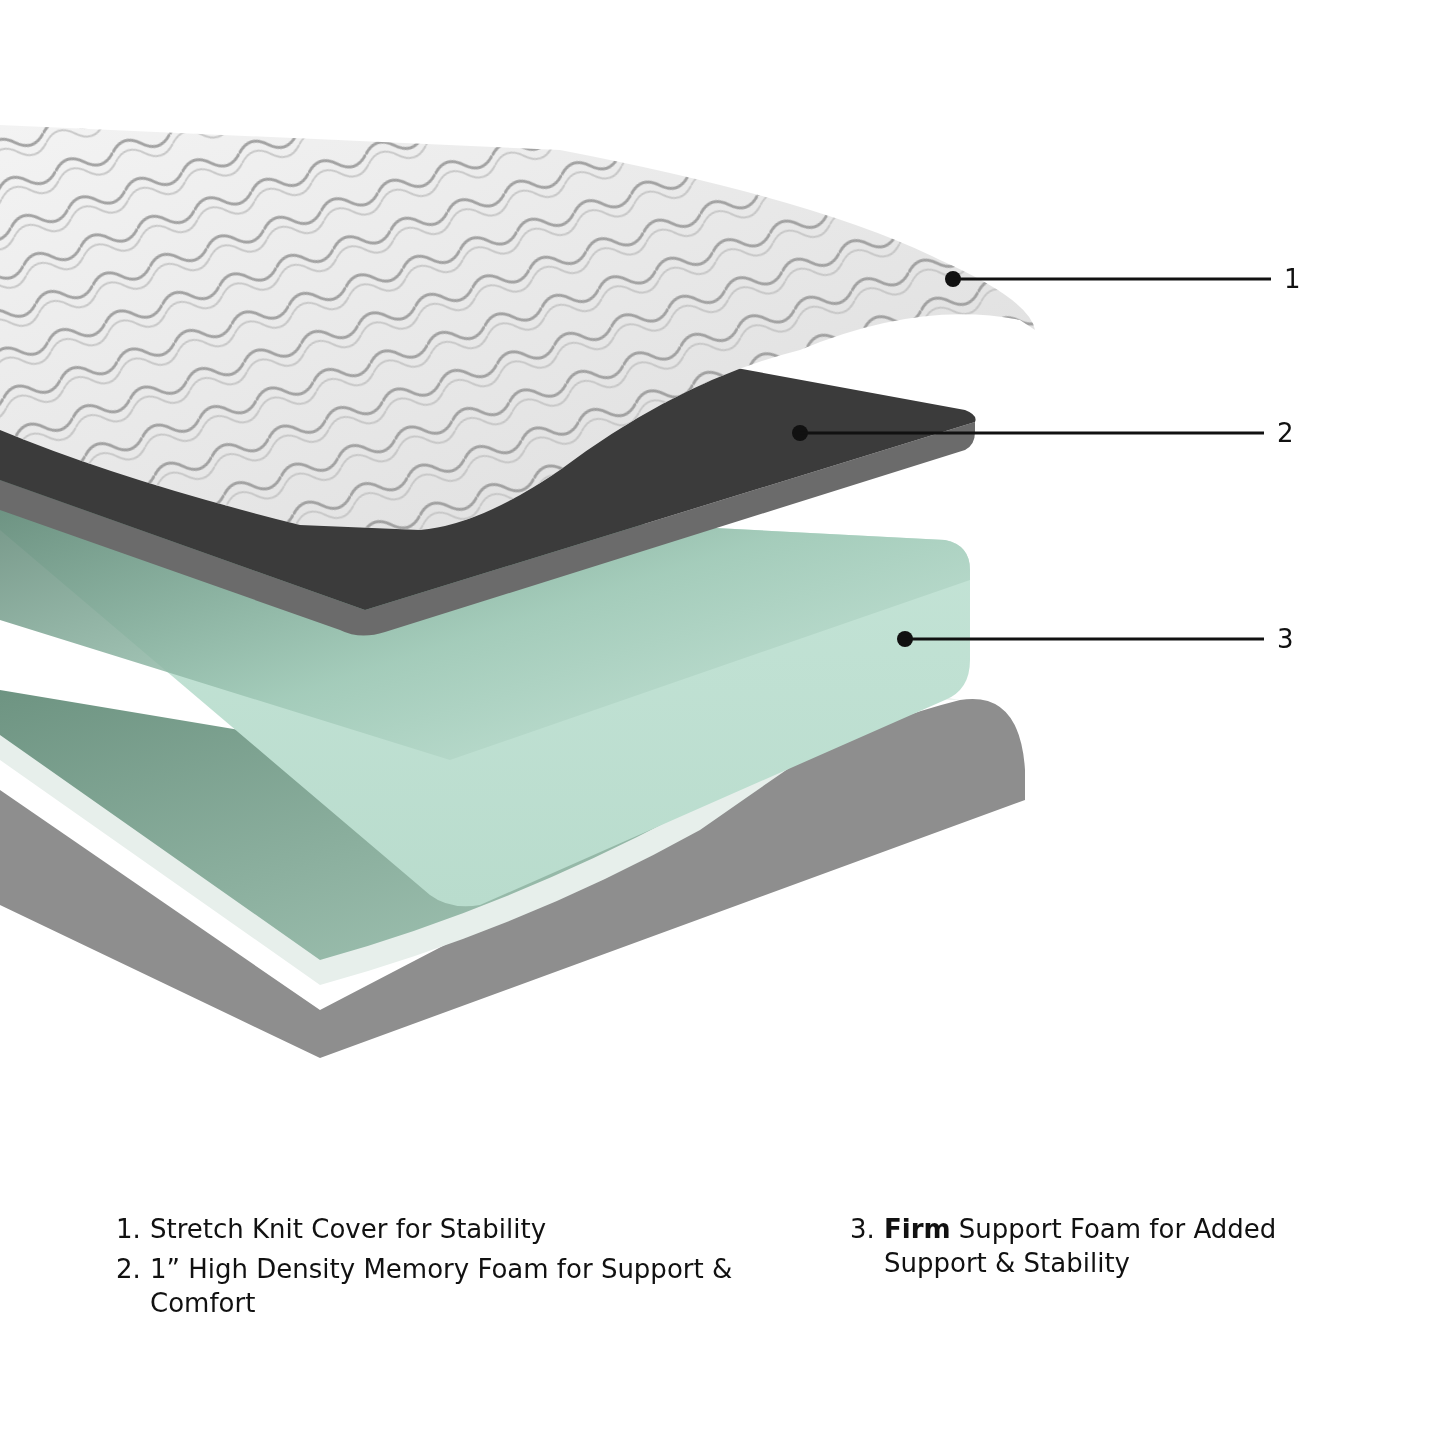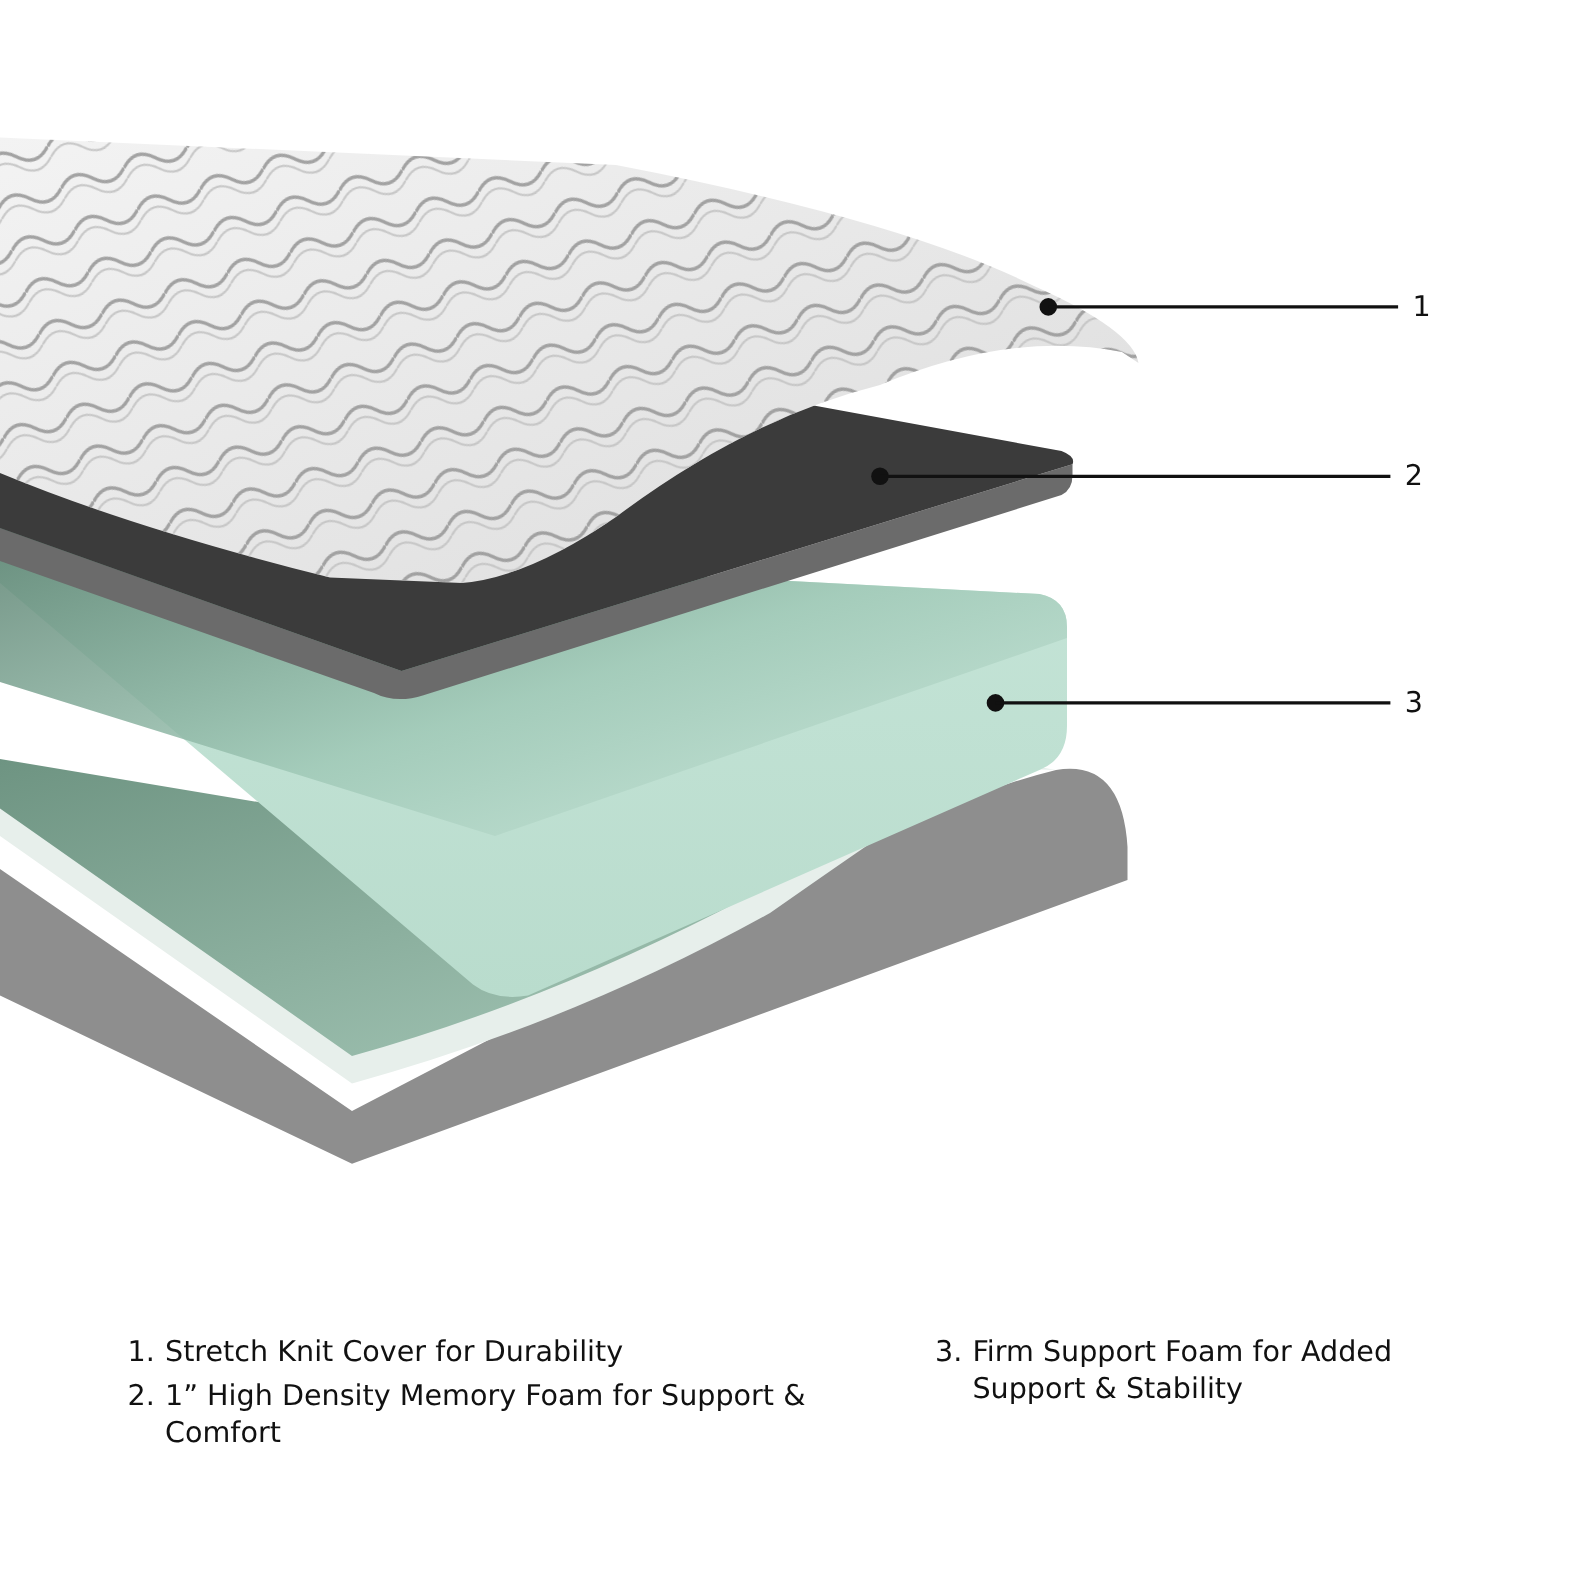--- a/index.html
+++ b/index.html
@@ -4,21 +4,21 @@
 <style>
   html, body { margin: 0; padding: 0; background: #ffffff; }
   body { width: 1445px; height: 1445px; position: relative; overflow: hidden;
          font-family: "DejaVu Sans", "Liberation Sans", sans-serif; color: #1a1a1a; }
   .illustration { position: absolute; left: 0; top: 0; width: 1445px; height: 1150px; }
   .callout-num { position: absolute; font-size: 26px; color: #111; line-height: 1; }
   .legend { position: absolute; font-size: 26px; line-height: 34px; color: #111; }
   .legend .item { display: flex; margin-bottom: 6px; }
   .legend .num { width: 34px; flex: 0 0 34px; }
   .legend .text { flex: 1; }
-  .legend b { font-weight: normal; margin-top: 23px; }
+  .legend b { font-weight: bold; margin-top: 23px; }
 </style>
 </head>
 <body>
 
 <svg class="illustration" viewBox="0 0 1445 1150" xmlns="http://www.w3.org/2000/svg">
   <defs>
     <linearGradient id="greenTop" x1="0" y1="0" x2="1" y2="1">
       <stop offset="0" stop-color="#4f7564"></stop>
       <stop offset="0.55" stop-color="#9fc8b6"></stop>
       <stop offset="1" stop-color="#cfeadf"></stop>
@@ -76,21 +76,21 @@
   </g>
 </svg>
 
 <div class="callout-num" style="left:1284px; top:266px;">1</div>
 <div class="callout-num" style="left:1277px; top:420px;">2</div>
 <div class="callout-num" style="left:1277px; top:626px;">3</div>
 
 <div class="legend" style="left:116px; top:1212px; width:620px;">
   <div class="item">
     <span class="num">1.</span>
-    <span class="text">Stretch Knit Cover for Durability</span>
+    <span class="text">Stretch Knit Cover for Stability</span>
   </div>
   <div class="item">
     <span class="num">2.</span>
     <span class="text">1” High Density Memory Foam for Support &amp; Comfort</span>
   </div>
 </div>
 
 <div class="legend" style="left:850px; top:1212px; width:440px;">
   <div class="item">
     <span class="num">3.</span>

